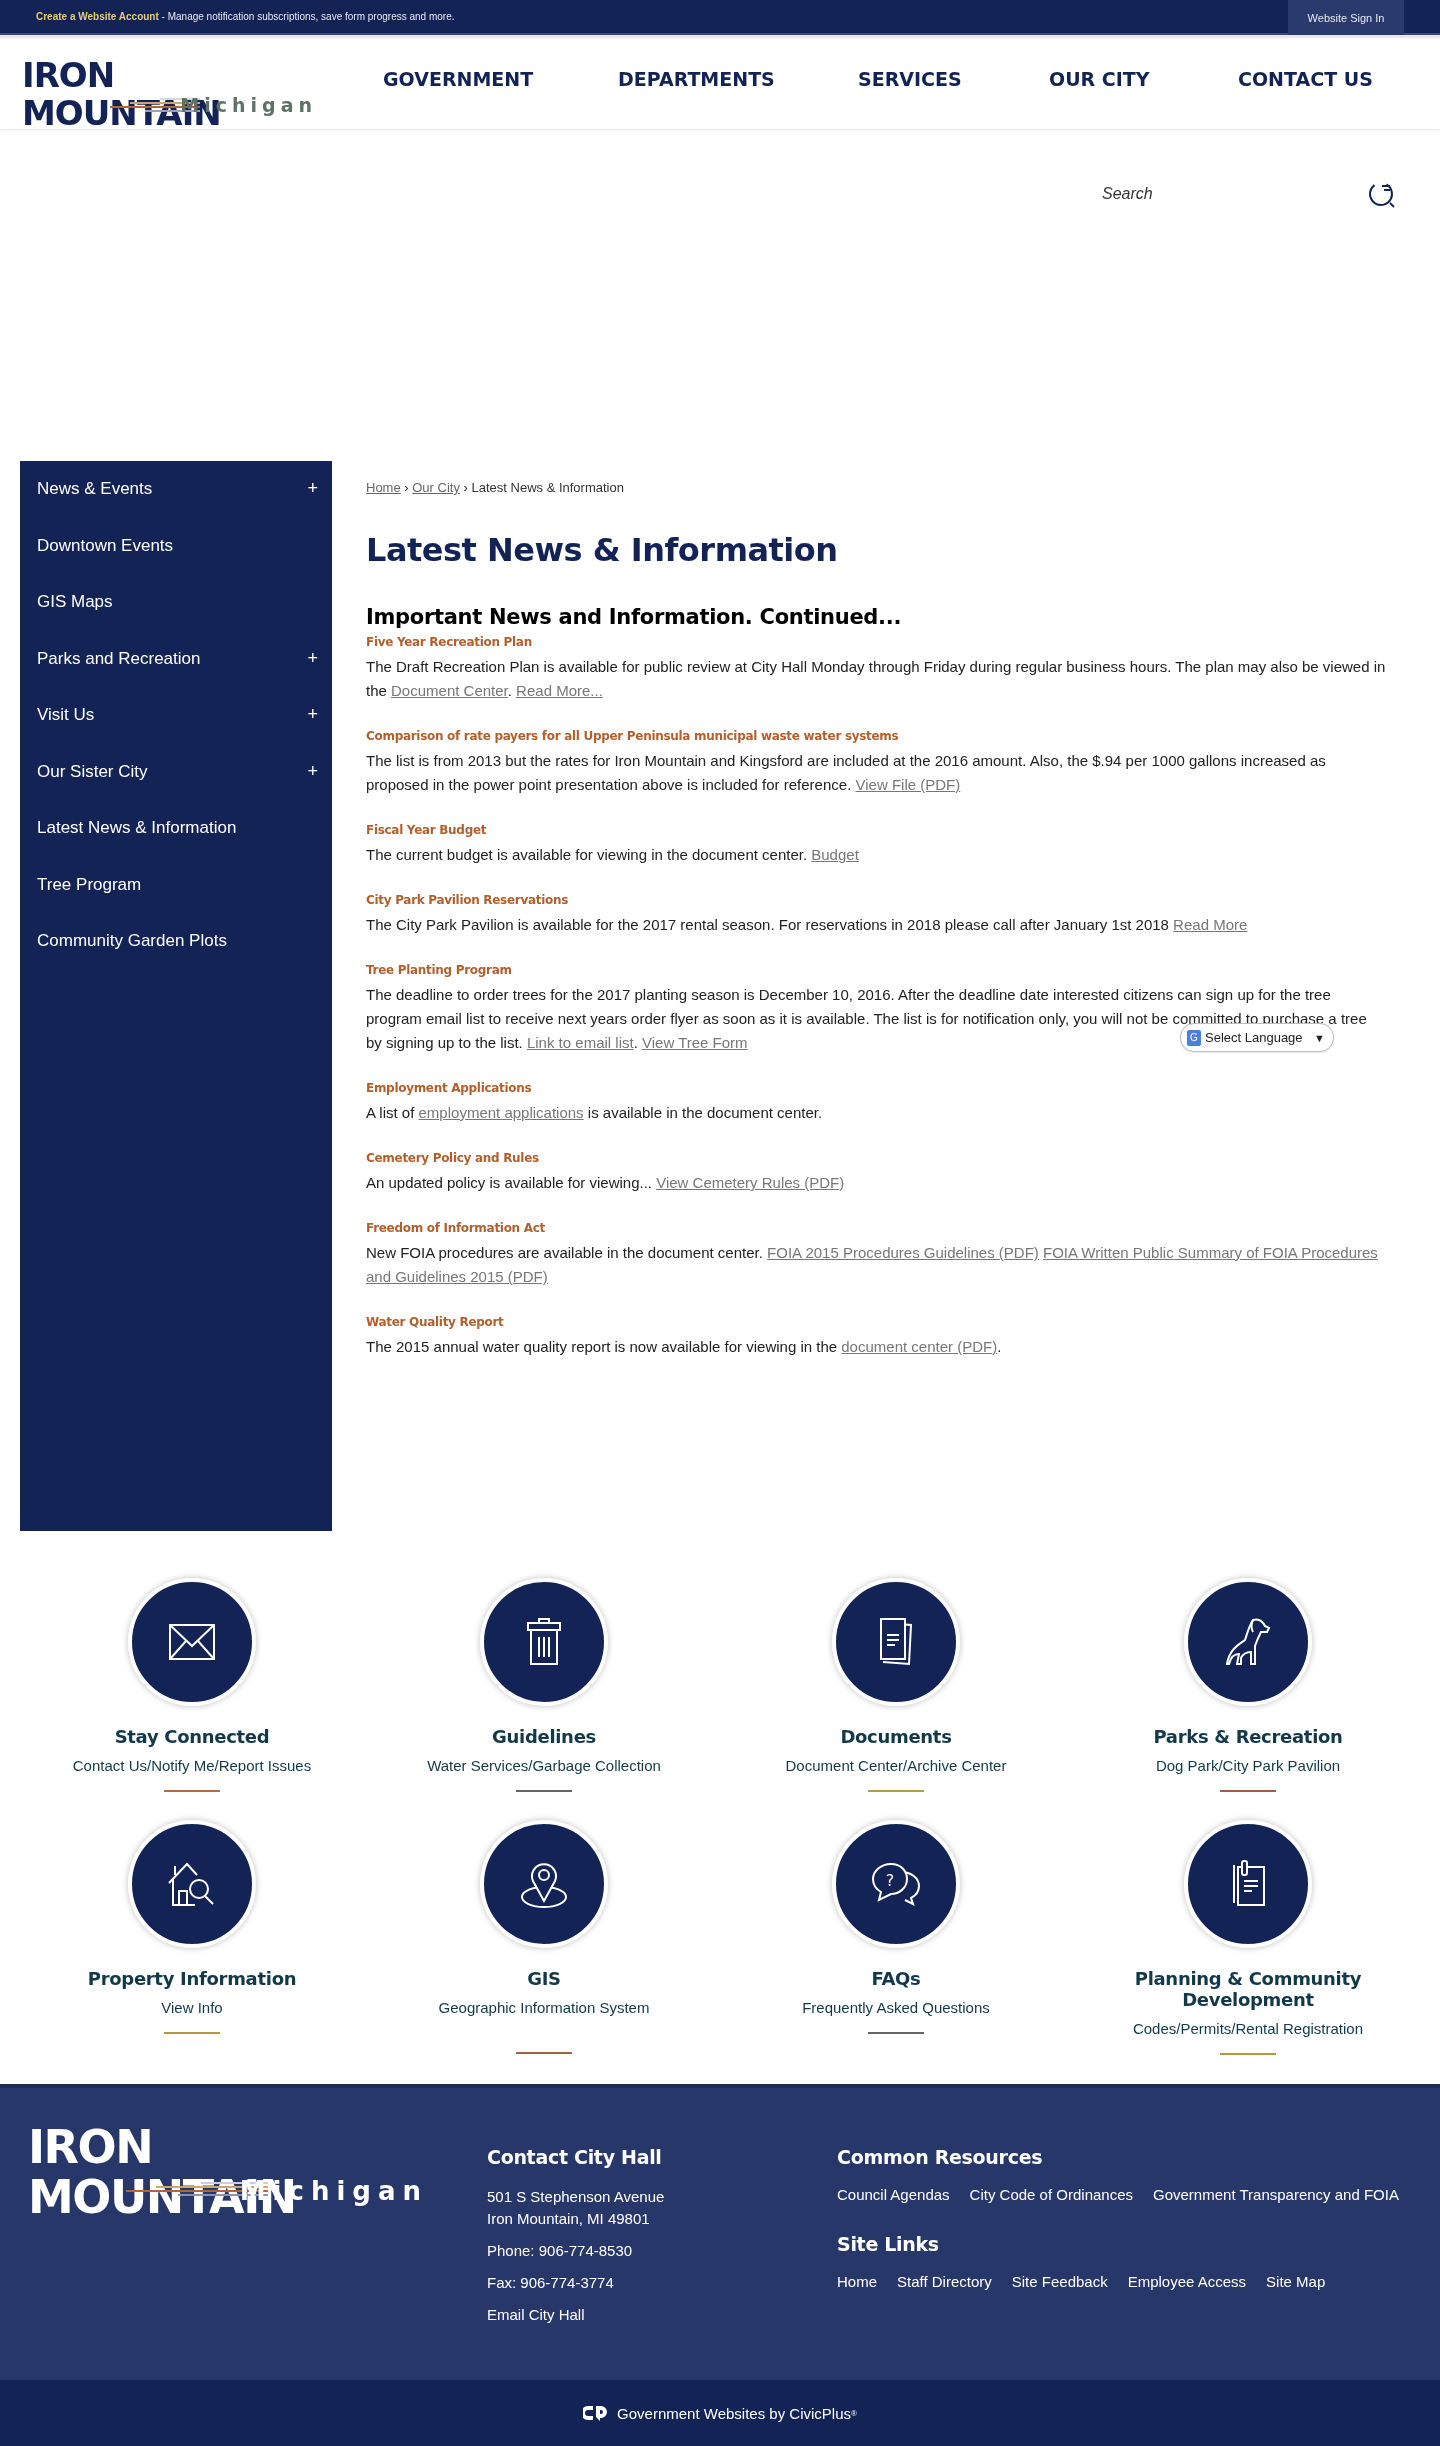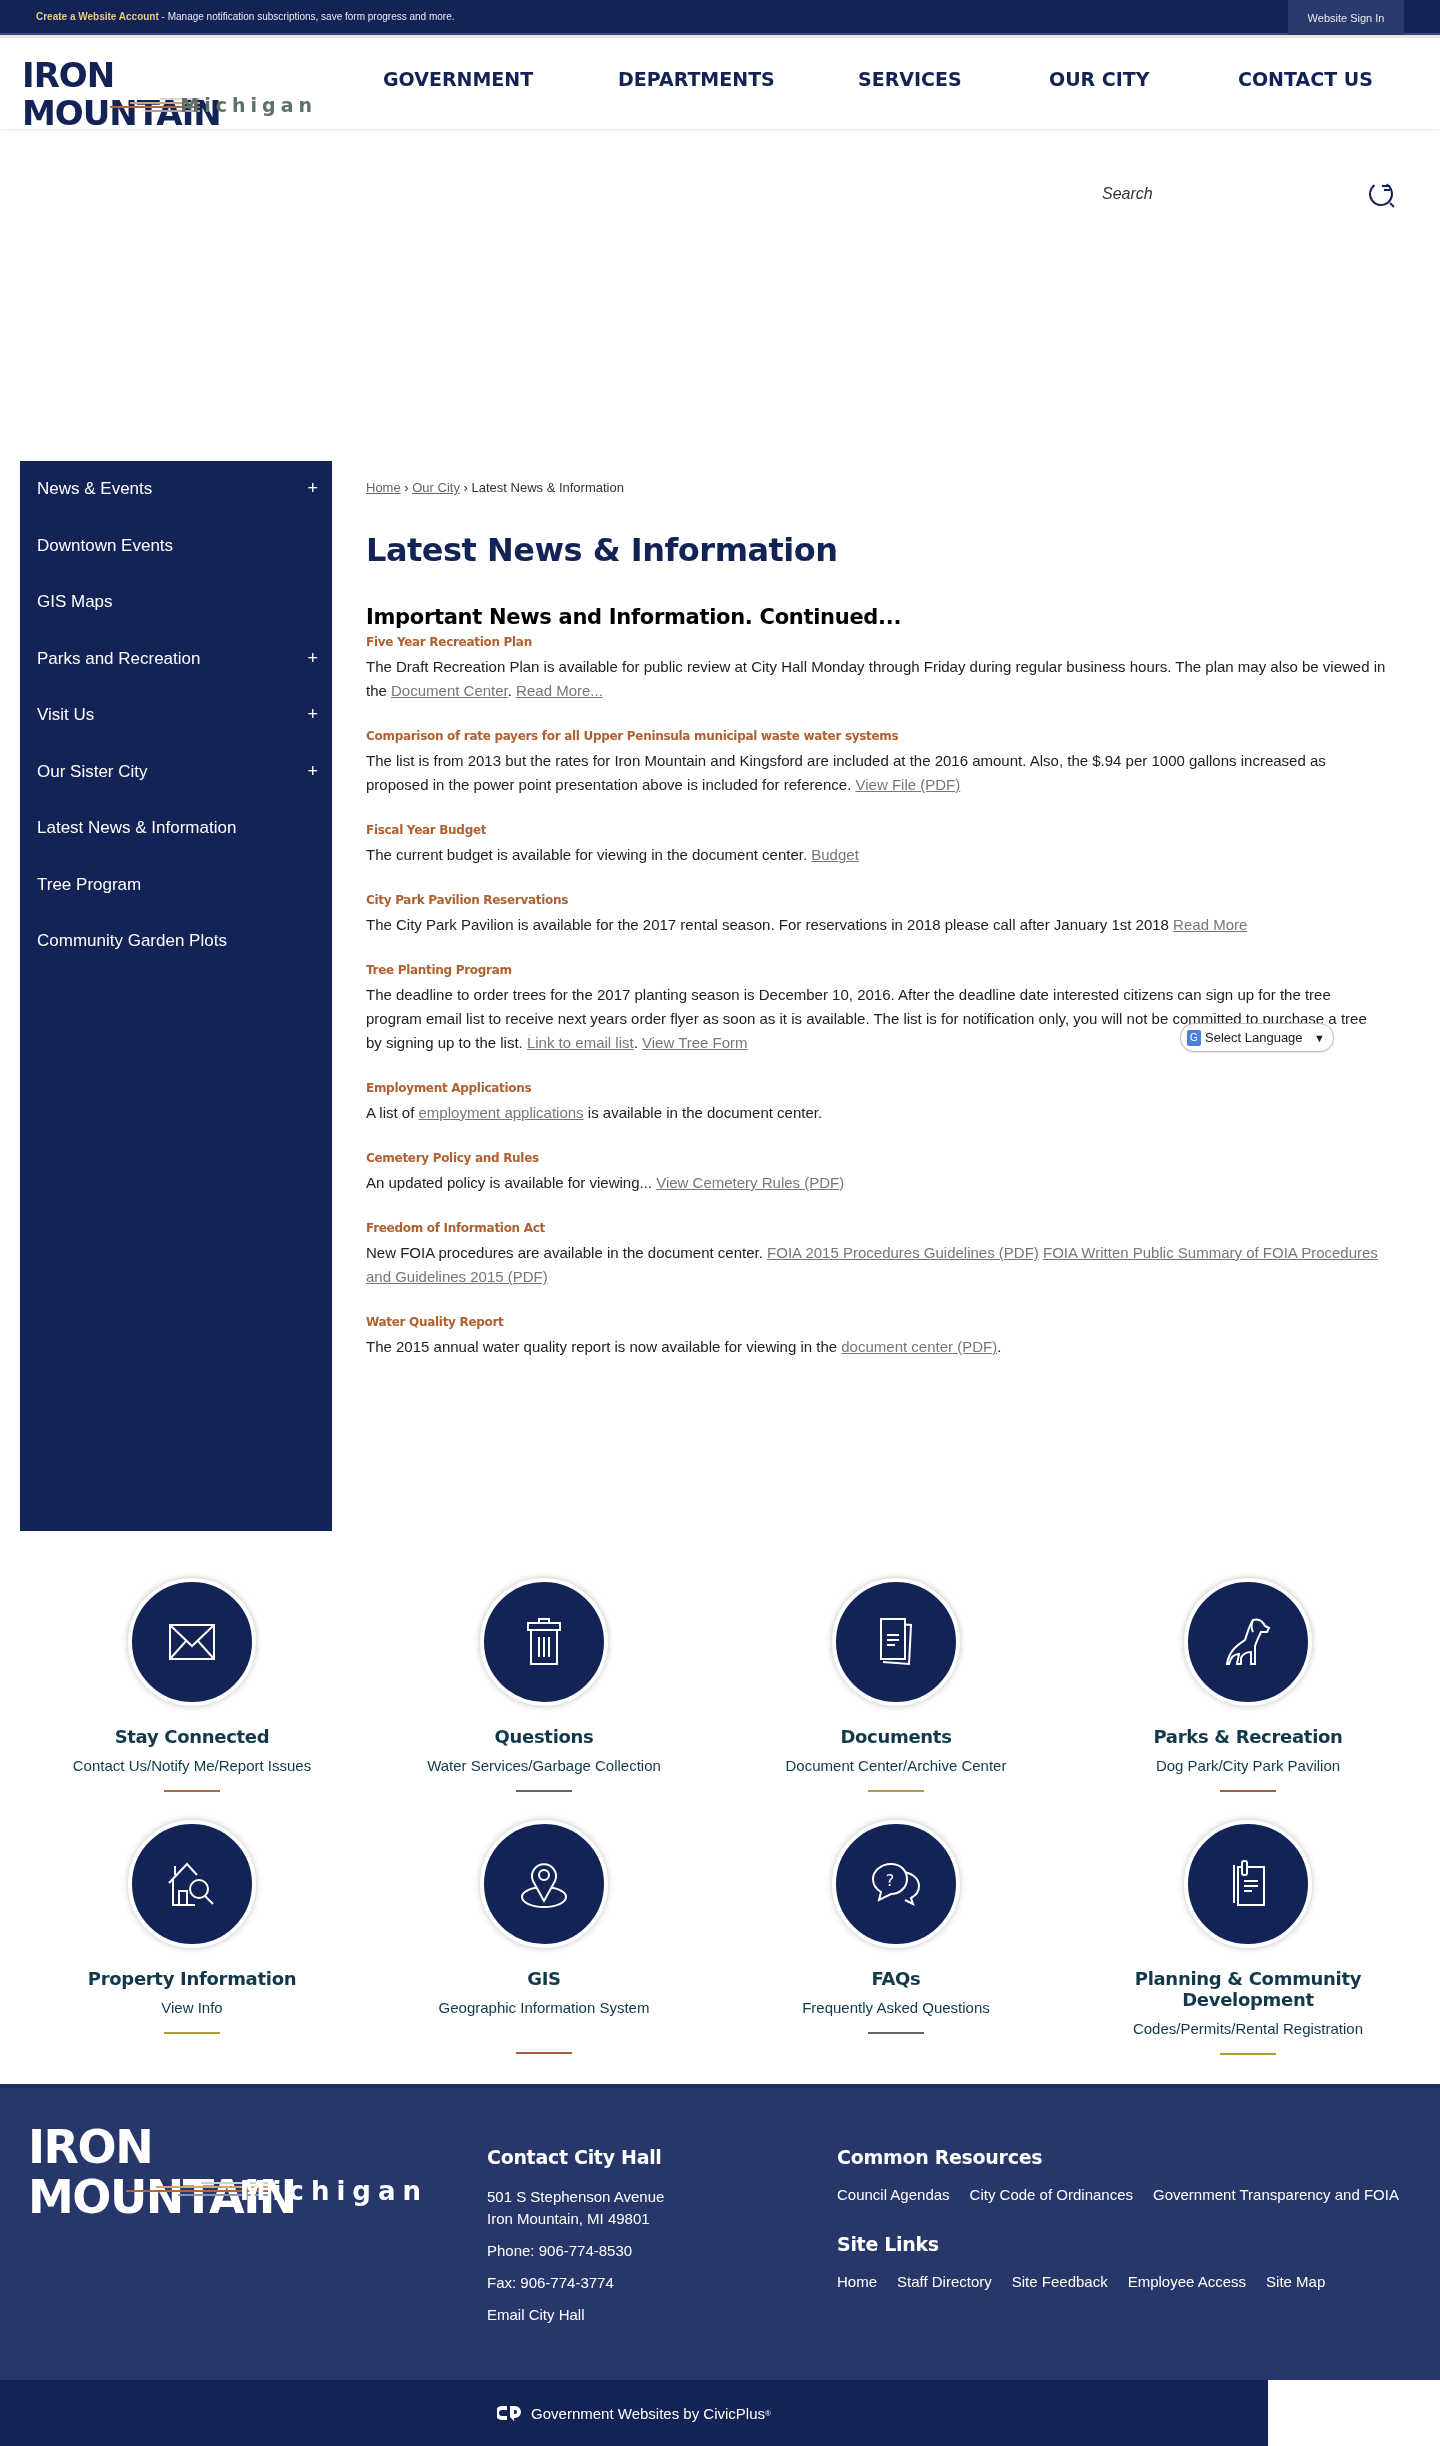--- a/index.html
+++ b/index.html
@@ -62,21 +62,21 @@
   .flogo .l1 { font-family: "DejaVu Sans", sans-serif; font-weight: bold; font-size: 46px; color: #fff; letter-spacing: -1.5px; line-height: 50px; }
   .flogo .l2 { position: absolute; right: 0; top: 54px; font-family: "DejaVu Sans", sans-serif; font-weight: bold; font-size: 26px; color: #fff; letter-spacing: 7px; }
   .flogo .stripes { position: absolute; left: 90px; top: 60px; width: 150px; height: 20px; }
   .flogo .stripes span { display: block; height: 2px; margin-bottom: 2px; margin-left: auto; }
   .fcol { position: absolute; color: #fff; }
   .fcol h4 { font-family: "DejaVu Sans", sans-serif; font-weight: bold; font-size: 19px; letter-spacing: -0.3px; }
   .fcol .line { font-size: 15px; margin-top: 10px; line-height: 22px; }
   .fcol .links { display: flex; font-size: 15px; margin-top: 18px; }
   .fcol .links a { margin-right: 20px; }
 
-  .bottom { position: absolute; left: 0; top: 2380px; width: 1268px; height: 66px; background: #142356; display: flex; align-items: center; justify-content: center; color: #fff; font-size: 15px; }
+  .bottom { position: absolute; left: 0; top: 2380px; width: 1440px; height: 66px; background: #142356; display: flex; align-items: center; justify-content: center; color: #fff; font-size: 15px; }
   .bottom .cp { width: 24px; height: 16px; margin-right: 10px; }
 </style>
 </head>
 <body>
 
 <div class="topbar">
   <div class="acct">
     <a href="#"><b>Create a Website Account</b></a><span> - Manage notification subscriptions, save form progress and more.</span>
   </div>
   <a href="#" class="signin">Website Sign In</a>
@@ -216,21 +216,21 @@
   <div class="circle">
     <svg width="36" height="50" viewBox="0 0 36 50">
         <rect x="13" y="2" width="10" height="4" fill="none" stroke="#fff" stroke-width="2"></rect>
         <rect x="2" y="6" width="32" height="7" fill="none" stroke="#fff" stroke-width="2"></rect>
         <path d="M5 13 L5 47 L31 47 L31 13" fill="none" stroke="#fff" stroke-width="2"></path>
         <line x1="13" y1="20" x2="13" y2="40" stroke="#fff" stroke-width="2"></line>
         <line x1="18" y1="20" x2="18" y2="40" stroke="#fff" stroke-width="2"></line>
         <line x1="23" y1="20" x2="23" y2="40" stroke="#fff" stroke-width="2"></line>
       </svg>
   </div>
-  <div class="t">Questions</div>
+  <div class="t">Guidelines</div>
   <div class="s">Water Services/Garbage Collection</div>
   <div class="bar" style="background:#666"></div>
 </a>
 <a href="#" class="ql" style="left:716px;top:1578px">
   <div class="circle">
     <svg width="42" height="50" viewBox="0 0 42 50">
         <path d="M10 6 L36 8 L34 47 L8 45" fill="none" stroke="#fff" stroke-width="2"></path>
         <path d="M6 2 L30 2 L30 42 L6 42 Z" fill="#142356" stroke="#fff" stroke-width="2"></path>
         <line x1="12" y1="18" x2="24" y2="18" stroke="#fff" stroke-width="2"></line>
         <line x1="12" y1="23" x2="24" y2="23" stroke="#fff" stroke-width="2"></line>

